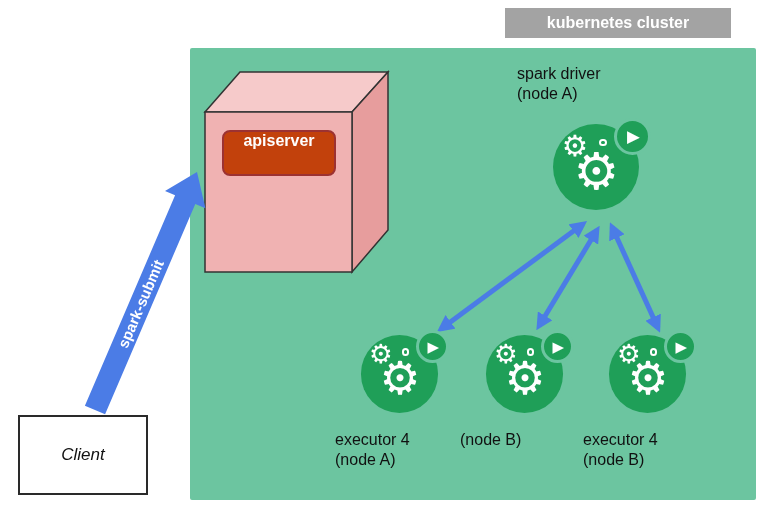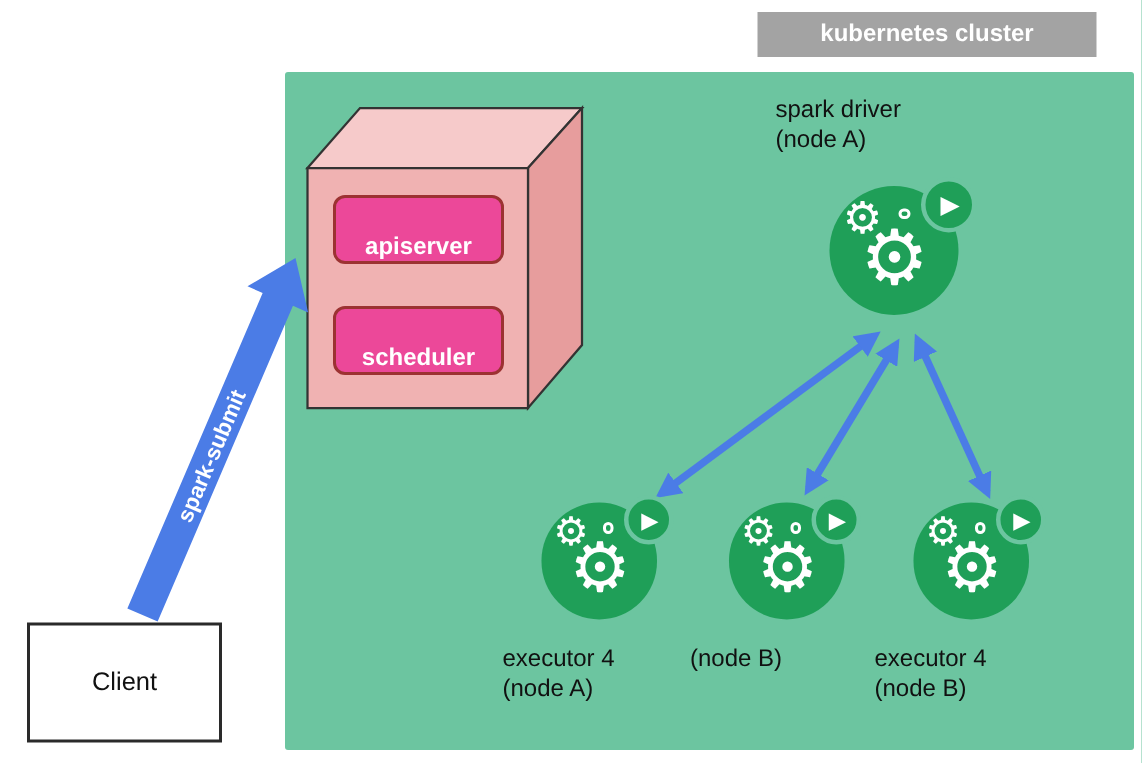--- a/index.html
+++ b/index.html
@@ -19,39 +19,39 @@
     position: absolute; left: 505px; top: 8px; width: 226px; height: 30px;
     background: #a3a3a3; color: #ffffff; font-weight: bold; font-size: 16px;
     display: flex; align-items: center; justify-content: center;
   }
 
   svg.overlay { position: absolute; left: 0; top: 0; }
   svg text { font-family: "Liberation Sans", sans-serif; }
 
   .red-box {
     position: absolute; width: 114px; height: 46px;
-    background: #ec4899; border: 2px solid #9c3232; border-radius: 8px;
+    background: #c2410c; border: 2px solid #9c3232; border-radius: 8px;
     color: #ffffff; font-weight: bold; font-size: 16px;
-    display: flex; align-items: flex-end; justify-content: center;
+    display: flex; align-items: flex-start; justify-content: center;
   }
   #apiserver-box { left: 222px; top: 130px; }
   #scheduler-box { left: 222px; top: 204px; }
 
   .label { position: absolute; color: #111111; font-size: 16px; line-height: 1.25; }
   .label span { display: block; }
   #driver-label { left: 517px; top: 64px; width: 170px; }
   #executor1-label { left: 335px; top: 430px; width: 140px; }
   #executor2-label { left: 460px; top: 430px; width: 140px; }
   #executor3-label { left: 583px; top: 430px; width: 140px; }
 
   .client-box {
     position: absolute; left: 18px; top: 415px; width: 130px; height: 80px;
     background: #ffffff; border: 2px solid #2a2a2a;
     color: #111111; font-size: 17px;
-    display: flex; align-items: center; justify-content: center;
+    display: flex; align-items: center; justify-content: center; font-style: italic;
   }
 
   
   .pod-icon { position: absolute; width: var(--size); height: var(--size); }
   .pod-blob {
     position: absolute; left: 0; top: 6%;
     width: 88%; height: 88%;
     background: #1f9f58; border-radius: 50%;
   }
   .gear { position: absolute; color: #ffffff; line-height: 1; }
@@ -98,23 +98,20 @@
     <line x1="583" y1="224" x2="441" y2="329" stroke="#4b7ce6" stroke-width="5" marker-start="url(#ah)" marker-end="url(#ah)"></line>
     <line x1="597" y1="230" x2="539" y2="326" stroke="#4b7ce6" stroke-width="5" marker-start="url(#ah)" marker-end="url(#ah)"></line>
     <line x1="612" y1="227" x2="658" y2="328" stroke="#4b7ce6" stroke-width="5" marker-start="url(#ah)" marker-end="url(#ah)"></line>
 
     <polygon points="105.1,414.3 195.3,203.9 205.4,208.3 197,172 165,190.9 175.1,195.3 84.9,405.7" fill="#4b7ce6"></polygon>
     <text transform="translate(141,304) rotate(-66.8)" text-anchor="middle" dy="5" fill="#ffffff" font-size="15" font-weight="bold">spark-submit</text>
   </svg>
 
   <div class="red-box" id="apiserver-box">
     <span>apiserver</span>
-  </div>
-  <div class="red-box" id="scheduler-box">
-    <span>scheduler</span>
   </div>
 
   <div class="label" id="driver-label">
     <span>spark driver</span>
     <span>(node A)</span>
   </div>
 
   <div class="pod-icon" id="driver-icon">
     <div class="pod-blob"></div>
     <span class="gear gear-small">⚙</span>

